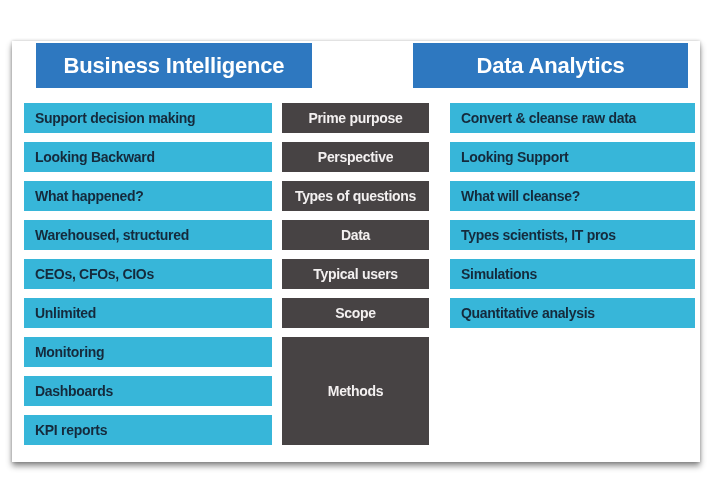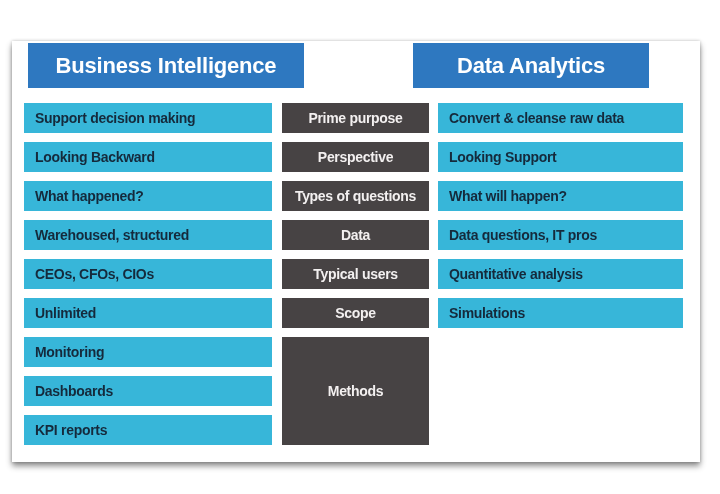--- a/index.html
+++ b/index.html
@@ -27,32 +27,32 @@
     background: #2e78c0;
     color: #ffffff;
     font-weight: bold;
     font-size: 22px;
     letter-spacing: -0.2px;
     display: flex;
     align-items: center;
     justify-content: center;
     white-space: nowrap;
   }
-  .hdr-left  { left: 16px;  width: 276px; }
-  .hdr-right { left: 401px; width: 236px; text-align: right; }
+  .hdr-left  { left: 24px;  width: 276px; }
+  .hdr-right { left: 401px; width: 275px; text-align: right; }
   .col {
     position: absolute;
     top: 62px;
     display: flex;
     flex-direction: column;
     gap: 9px;
   }
   .col-left  { left: 12px;  width: 248px; }
   .col-mid   { left: 270px; width: 147px; }
-  .col-right { left: 426px; width: 245px; }
+  .col-right { left: 438px; width: 245px; }
   .cell {
     flex: 0 0 30px;
     height: 30px;
     background: #37b6d9;
     color: #152a3c;
     font-weight: bold;
     font-size: 14px;
     letter-spacing: -0.3px;
     display: flex;
     align-items: center;
@@ -98,19 +98,19 @@
     <div class="cell">CEOs, CFOs, CIOs</div>
     <div class="cell">Unlimited</div>
     <div class="cell">Monitoring</div>
     <div class="cell">Dashboards</div>
     <div class="cell">KPI reports</div>
   </div>
 
   <div class="col col-right">
     <div class="cell">Convert &amp; cleanse raw data</div>
     <div class="cell">Looking Support</div>
-    <div class="cell">What will happen?</div>
-    <div class="cell">Data questions, IT pros</div>
+    <div class="cell">What will cleanse?</div>
+    <div class="cell">Types scientists, IT pros</div>
+    <div class="cell">Simulations</div>
     <div class="cell">Quantitative analysis</div>
-    <div class="cell">Simulations</div>
   </div>
 
 </div>
 
 </body></html>

